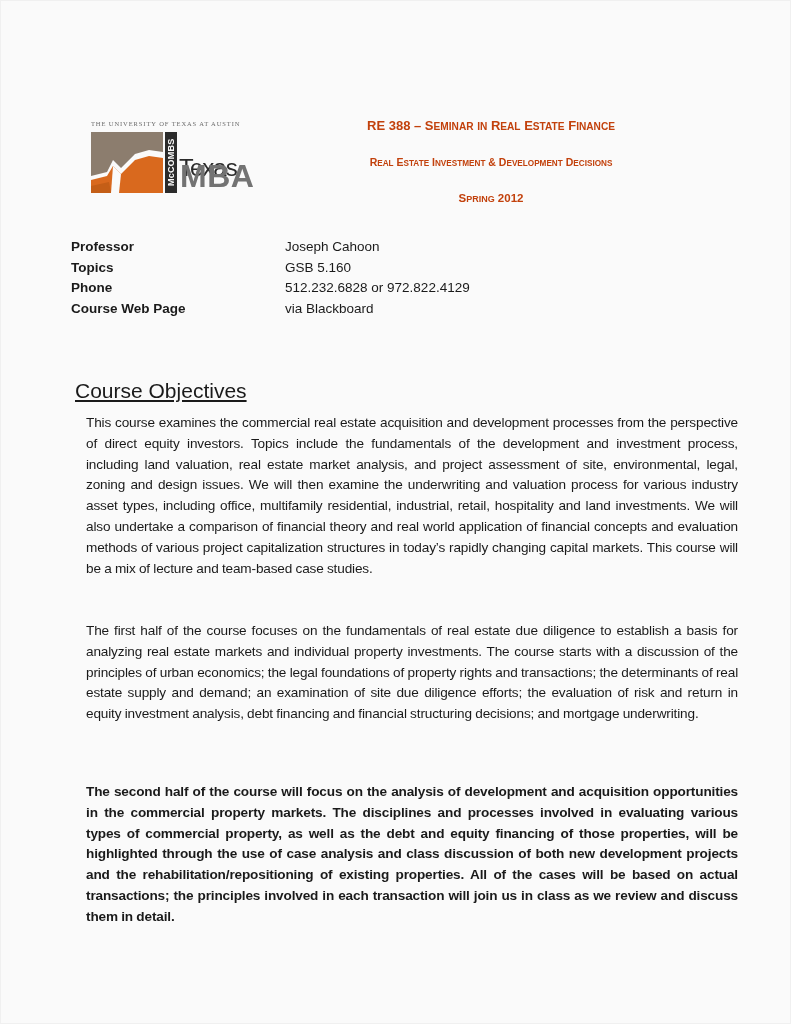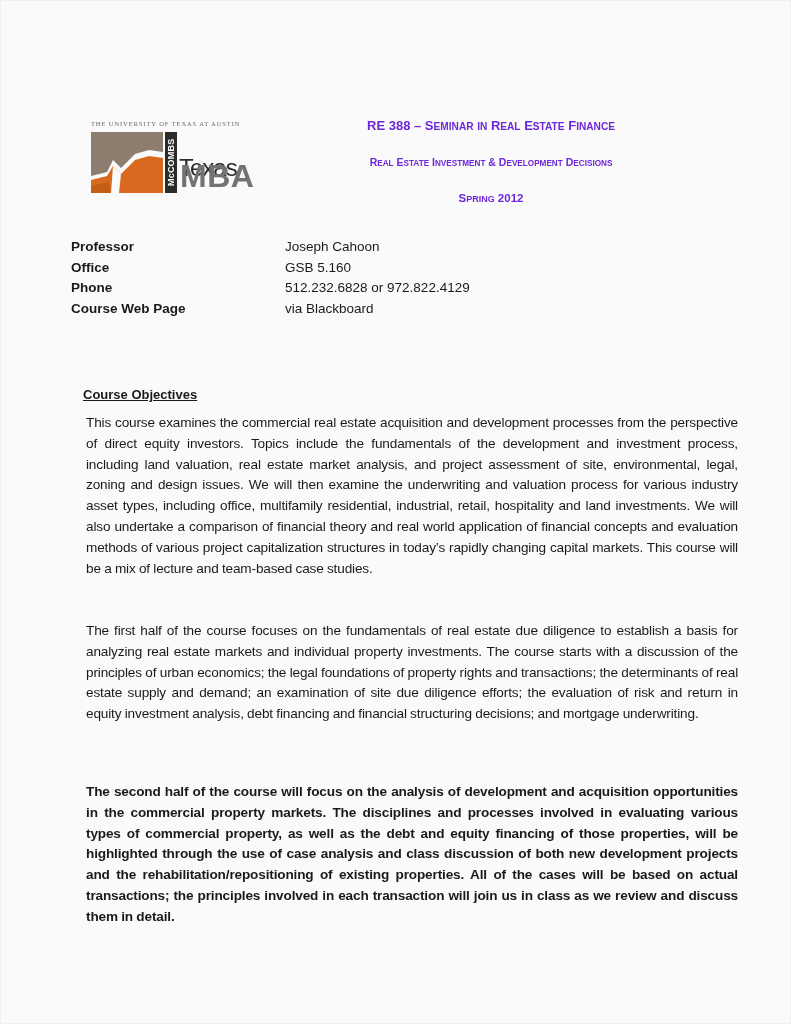--- a/index.html
+++ b/index.html
@@ -83,21 +83,21 @@
       line-height: 36px;
       letter-spacing: 0.5px;
     }
     
     .title-block {
       position: absolute;
       left: 300px;
       width: 380px;
       text-align: center;
       font-weight: bold;
-      color: #6d28d9;
+      color: #c2410c;
     }
     .title-main {
       top: 117px;
       font-size: 13px;
     }
     .title-sub {
       top: 155px;
       font-size: 10.5px;
     }
     .title-term {
@@ -129,24 +129,24 @@
     
     .section {
       position: absolute;
       left: 70px;
       width: 652px;
     }
     .section-heading {
       position: absolute;
       left: 70px;
       top: 374px;
-      font-size: 13px;
-      font-weight: bold;
+      font-size: 21px;
+      font-weight: normal;
       text-decoration: underline;
-      margin: 12px;
+      margin: 4px;
     }
     .para {
       margin: 15px;
       font-size: 13.6px;
       line-height: 20.8px;
       text-align: justify;
       letter-spacing: -0.15px;
       word-spacing: -0.3px;
     }
     .para1 { top: 397px; }
@@ -183,21 +183,21 @@
     <span>2012</span>
   </div>
 
   <table class="info-table">
     <tbody>
       <tr>
         <td class="info-label">Professor</td>
         <td class="info-value">Joseph Cahoon</td>
       </tr>
       <tr>
-        <td class="info-label">Office</td>
+        <td class="info-label">Topics</td>
         <td class="info-value">GSB 5.160</td>
       </tr>
       <tr>
         <td class="info-label">Phone</td>
         <td class="info-value">512.232.6828 or 972.822.4129</td>
       </tr>
       <tr>
         <td class="info-label">Course Web Page</td>
         <td class="info-value">via Blackboard</td>
       </tr>

